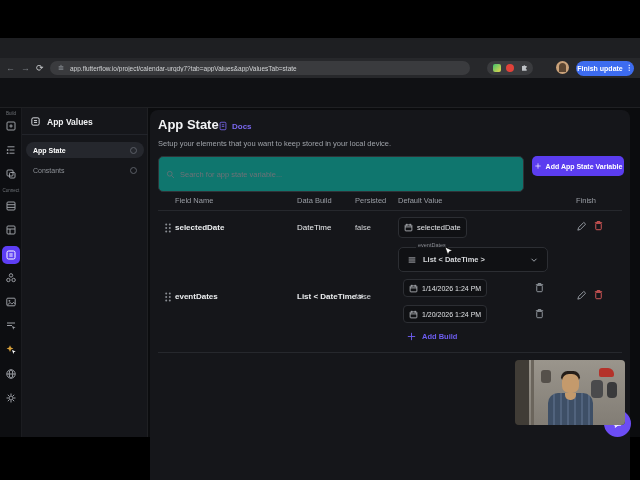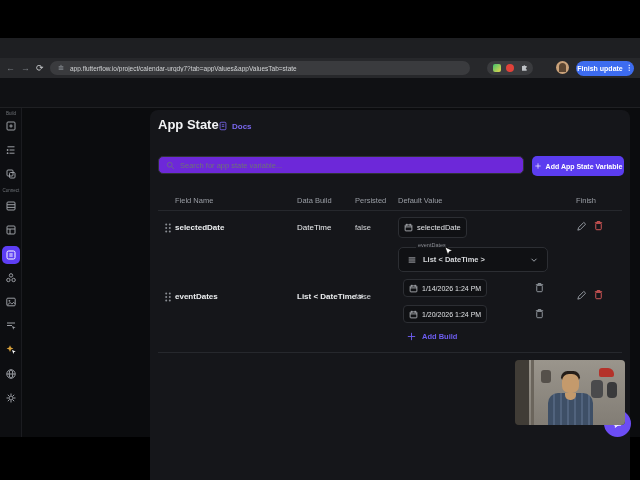--- a/index.html
+++ b/index.html
@@ -53,21 +53,21 @@
   .sbdiv{position:absolute;left:0;top:26px;width:126px;height:1px;background:#22242a}
   .sbitem{position:absolute;left:4px;width:118px;height:16px;border-radius:8px;display:flex;align-items:center;justify-content:space-between;padding:0 7px;font-size:7px}
   .sbitem.on{background:#25272d;color:#fff;font-weight:bold}
   .sbitem.off{color:#8d9197}
   .sbdot{width:7px;height:7px;border:1px solid #5a5e66;border-radius:50%}
 
   .card{position:absolute;left:150px;top:2px;width:480px;height:424px;background:#15161a;border-radius:8px}
   .h1{position:absolute;left:8px;top:7px;font-size:13px;font-weight:bold;color:#f2f3f5}
   .docs{position:absolute;left:68px;top:11px;display:flex;align-items:center;gap:4px;color:#7b68f0;font-size:8px;font-weight:bold}
   .sub{position:absolute;left:8px;top:29px;font-size:7.5px;color:#9fa3a9}
-  .srch{position:absolute;left:8px;top:46px;width:366px;height:18px;background:#6d28d9;border:1px solid #303237;border-radius:5px;display:flex;align-items:center;gap:5px;padding:0 7px}
+  .srch{position:absolute;left:8px;top:46px;width:366px;height:36px;background:#0f766e;border:1px solid #303237;border-radius:5px;display:flex;align-items:center;gap:5px;padding:0 7px}
   .srch input{flex:1;background:none;border:none;outline:none;font-size:7.5px;color:#cfd2d6;font-family:"Liberation Sans",sans-serif}
   .srch input::placeholder{color:#6e7177}
   .addbtn{position:absolute;left:382px;top:46px;width:92px;height:20px;background:#5b3df0;border-radius:5px;color:#fff;font-size:7px;font-weight:bold;display:flex;align-items:center;justify-content:center;gap:4px}
   .thc{position:absolute;top:86px;font-size:7.5px;color:#9a9ea5}
   .divl{position:absolute;left:8px;width:464px;height:1px;background:#26282d}
   .cellb{font-size:8px;color:#eceef0}
   .chip{position:absolute;background:#101114;border:1px solid #2c2e33;border-radius:4px;display:flex;align-items:center;gap:4px;padding:0 5px;color:#dfe1e4}
   .ddbox{position:absolute;left:248px;top:137px;width:150px;height:25px;background:#101114;border:1px solid #2c2e33;border-radius:5px;display:flex;align-items:center;gap:6px;padding:0 8px;color:#d6d8db}
   .ddlab{position:absolute;left:266px;top:132px;font-size:5.5px;color:#8a8d93;background:#15161a;padding:0 2px;z-index:2}
   .additem{position:absolute;left:256px;top:221px;display:flex;align-items:center;gap:5px;color:#6d5df0;font-size:7.5px;font-weight:bold}
@@ -419,29 +419,47 @@
           <use href="#i-agent"></use>
         </svg>
       <svg class="ric" style="top:260px">
           <use href="#i-globe"></use>
         </svg>
       <svg class="ric" style="top:284px">
           <use href="#i-gear"></use>
         </svg>
     </div>
 
+    <div class="sidebar">
+      <div class="sbhead">
+        <svg width="11" height="11" style="color:#e8eaef">
+            <use href="#i-av"></use>
+          </svg>
+        <span>App Values</span>
+      </div>
+      <div class="sbdiv"></div>
+      <div class="sbitem on" style="top:34px">
+        <span>App State</span>
+        <span class="sbdot"></span>
+      </div>
+      <div class="sbitem off" style="top:54px">
+        <span>Constants</span>
+        <span class="sbdot"></span>
+      </div>
+    </div>
 
     <div class="card">
       <div class="h1">App State</div>
       <div class="docs">
         <svg width="10" height="10">
             <use href="#i-doc"></use>
           </svg>
         <span>Docs</span>
       </div>
+      <div class="sub">Setup your elements that you want to keep stored in your local device.</div>
 
       <div class="srch">
         <svg width="9" height="9" style="color:#6e7177">
             <use href="#i-search"></use>
           </svg>
         <input placeholder="Search for app state variable..." style="">
       </div>
       <div class="addbtn">
         <svg width="8" height="8">
             <use href="#i-plus"></use>

